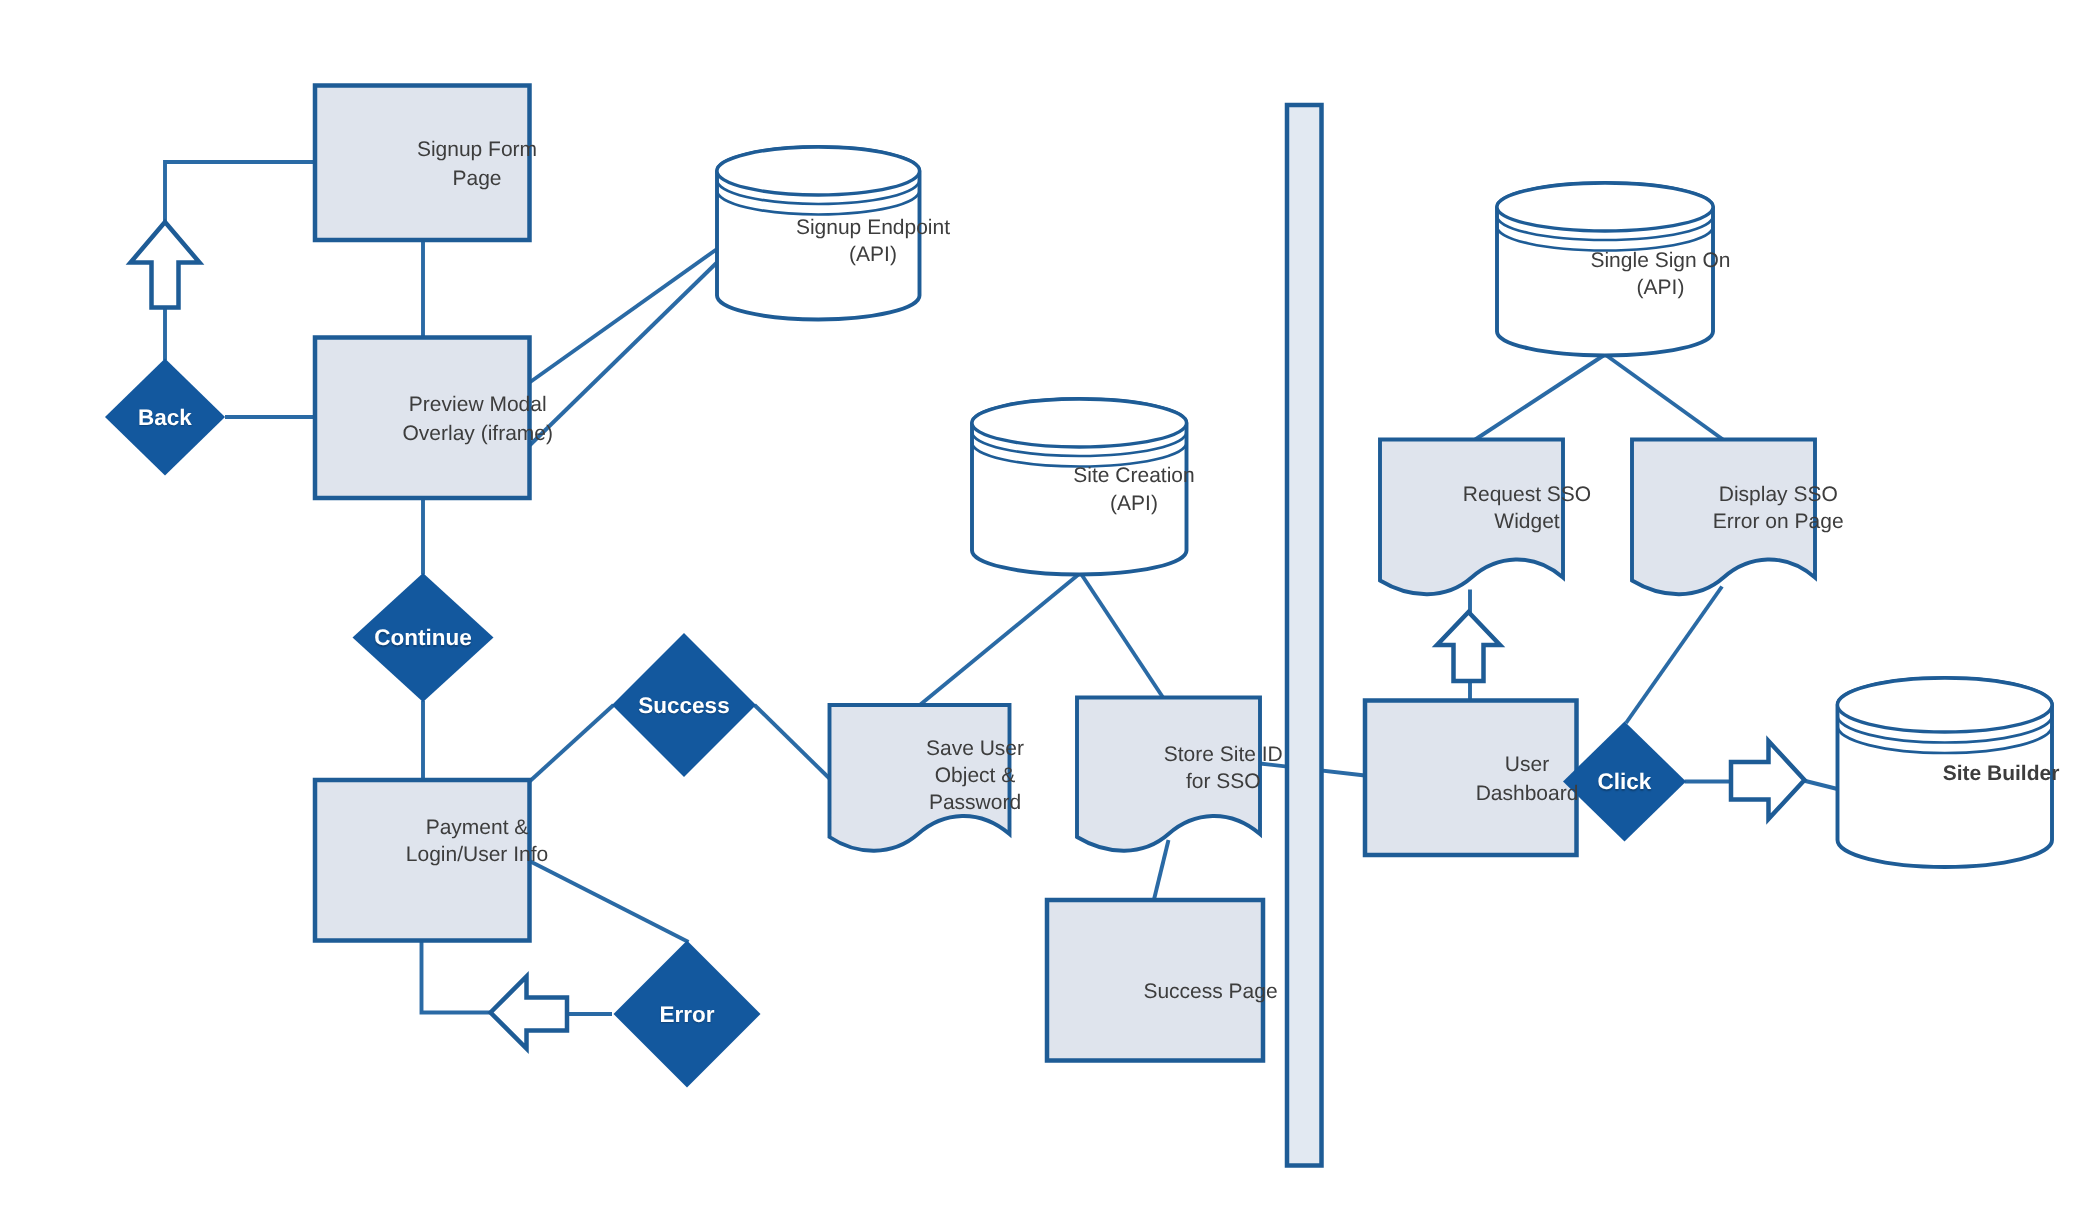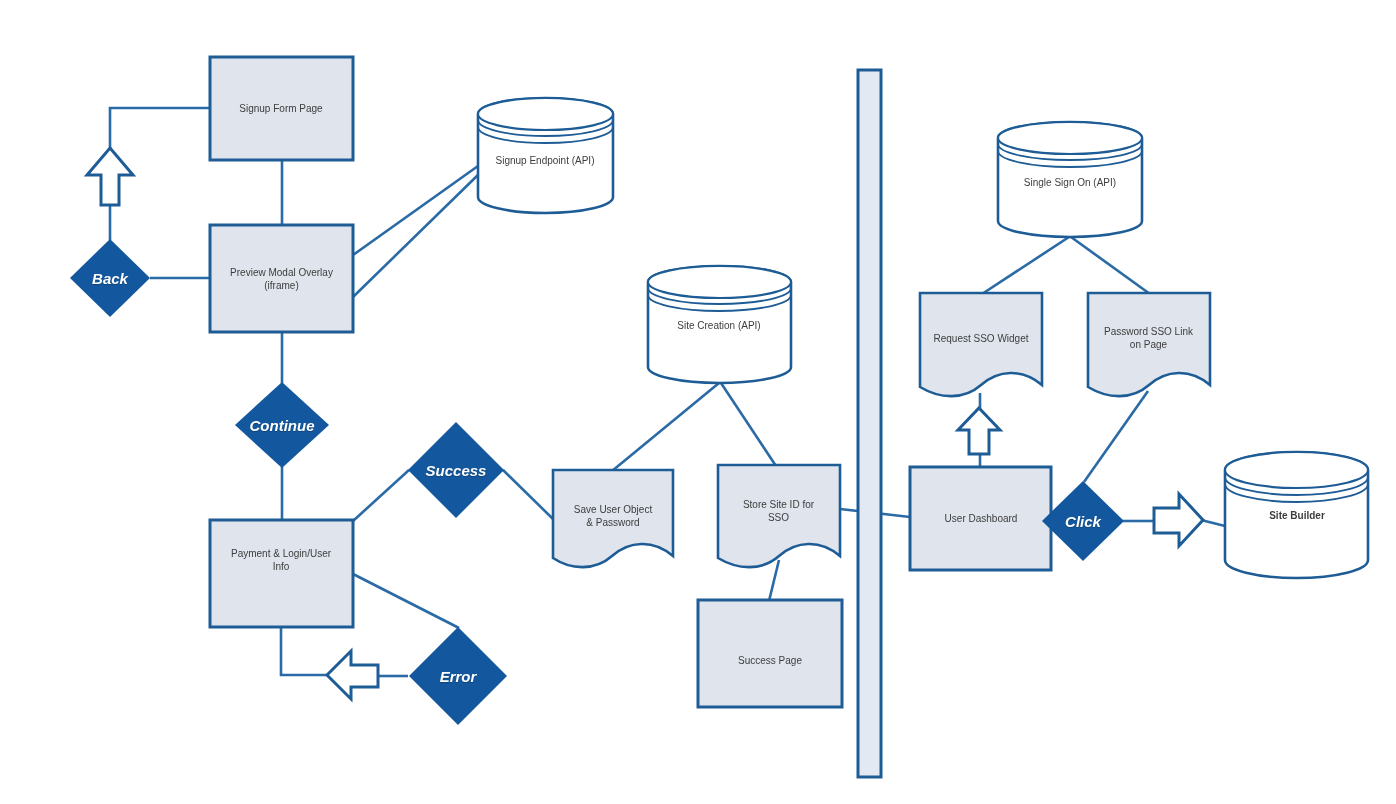--- a/index.html
+++ b/index.html
@@ -58,37 +58,37 @@
     fill:var(--divider-fill,#e2e9f2);
     stroke:var(--node-border,#1e5c96);
     stroke-width:3;
   }
   .node-label{
     position:absolute;
     display:flex;
     align-items:center;
     justify-content:center;
     text-align:center;
-    font-size:10px;
+    font-size:14px;
     line-height:1.3;
     color:var(--label-text,#3d3d3d);
     pointer-events:none;
+    margin-left:37px;
   }
   .decision-label{
     position:absolute;
     display:flex;
     align-items:center;
     justify-content:center;
     text-align:left;
     font-size:15px;
     font-weight:700;
     color:var(--decision-text,#ffffff);
     pointer-events:none;
     text-shadow:0 1px 1px rgba(0,0,0,0.25);
-    font-style:italic;
   }
 </style>
 </head>
 <body>
 
 <div class="stage">
 
   <svg width="1396" height="804" viewBox="0 0 1396 804">
 
     <g>
@@ -171,21 +171,21 @@
   <div class="node-label" style="left:226px;top:59px;width:110px;height:99px;">Signup Form Page</div>
   <div class="node-label" style="left:219px;top:227px;width:125px;height:103px;">Preview Modal Overlay (iframe)</div>
   <div class="node-label" style="left:489px;top:115px;width:112px;height:90px;">Signup Endpoint (API)</div>
   <div class="node-label" style="left:222px;top:522px;width:118px;height:76px;">Payment &amp; Login/User Info</div>
   <div class="node-label" style="left:669px;top:278px;width:100px;height:95px;">Site Creation (API)</div>
   <div class="node-label" style="left:573px;top:472px;width:80px;height:88px;">Save User Object &amp; Password</div>
   <div class="node-label" style="left:731px;top:467px;width:95px;height:88px;">Store Site ID for SSO</div>
   <div class="node-label" style="left:710px;top:602px;width:120px;height:116px;">Success Page</div>
   <div class="node-label" style="left:932px;top:295px;width:98px;height:86px;">Request SSO Widget</div>
   <div class="node-label" style="left:1016px;top:136px;width:108px;height:92px;">Single Sign On (API)</div>
-  <div class="node-label" style="left:1101px;top:295px;width:95px;height:86px;">Password SSO Link on Page</div>
+  <div class="node-label" style="left:1101px;top:295px;width:95px;height:86px;">Display SSO Error on Page</div>
   <div class="node-label" style="left:936px;top:471px;width:90px;height:95px;">User Dashboard</div>
   <div class="node-label" style="left:1235px;top:466px;width:124px;height:98px;font-weight:bold;">Site Builder</div>
 
   <div class="decision-label" style="left:70px;top:258px;width:80px;height:40px;">Back</div>
   <div class="decision-label" style="left:235px;top:405px;width:94px;height:40px;">Continue</div>
   <div class="decision-label" style="left:408px;top:450px;width:96px;height:40px;">Success</div>
   <div class="decision-label" style="left:410px;top:656px;width:96px;height:40px;">Error</div>
   <div class="decision-label" style="left:1042px;top:501px;width:82px;height:40px;">Click</div>
 
 </div>

